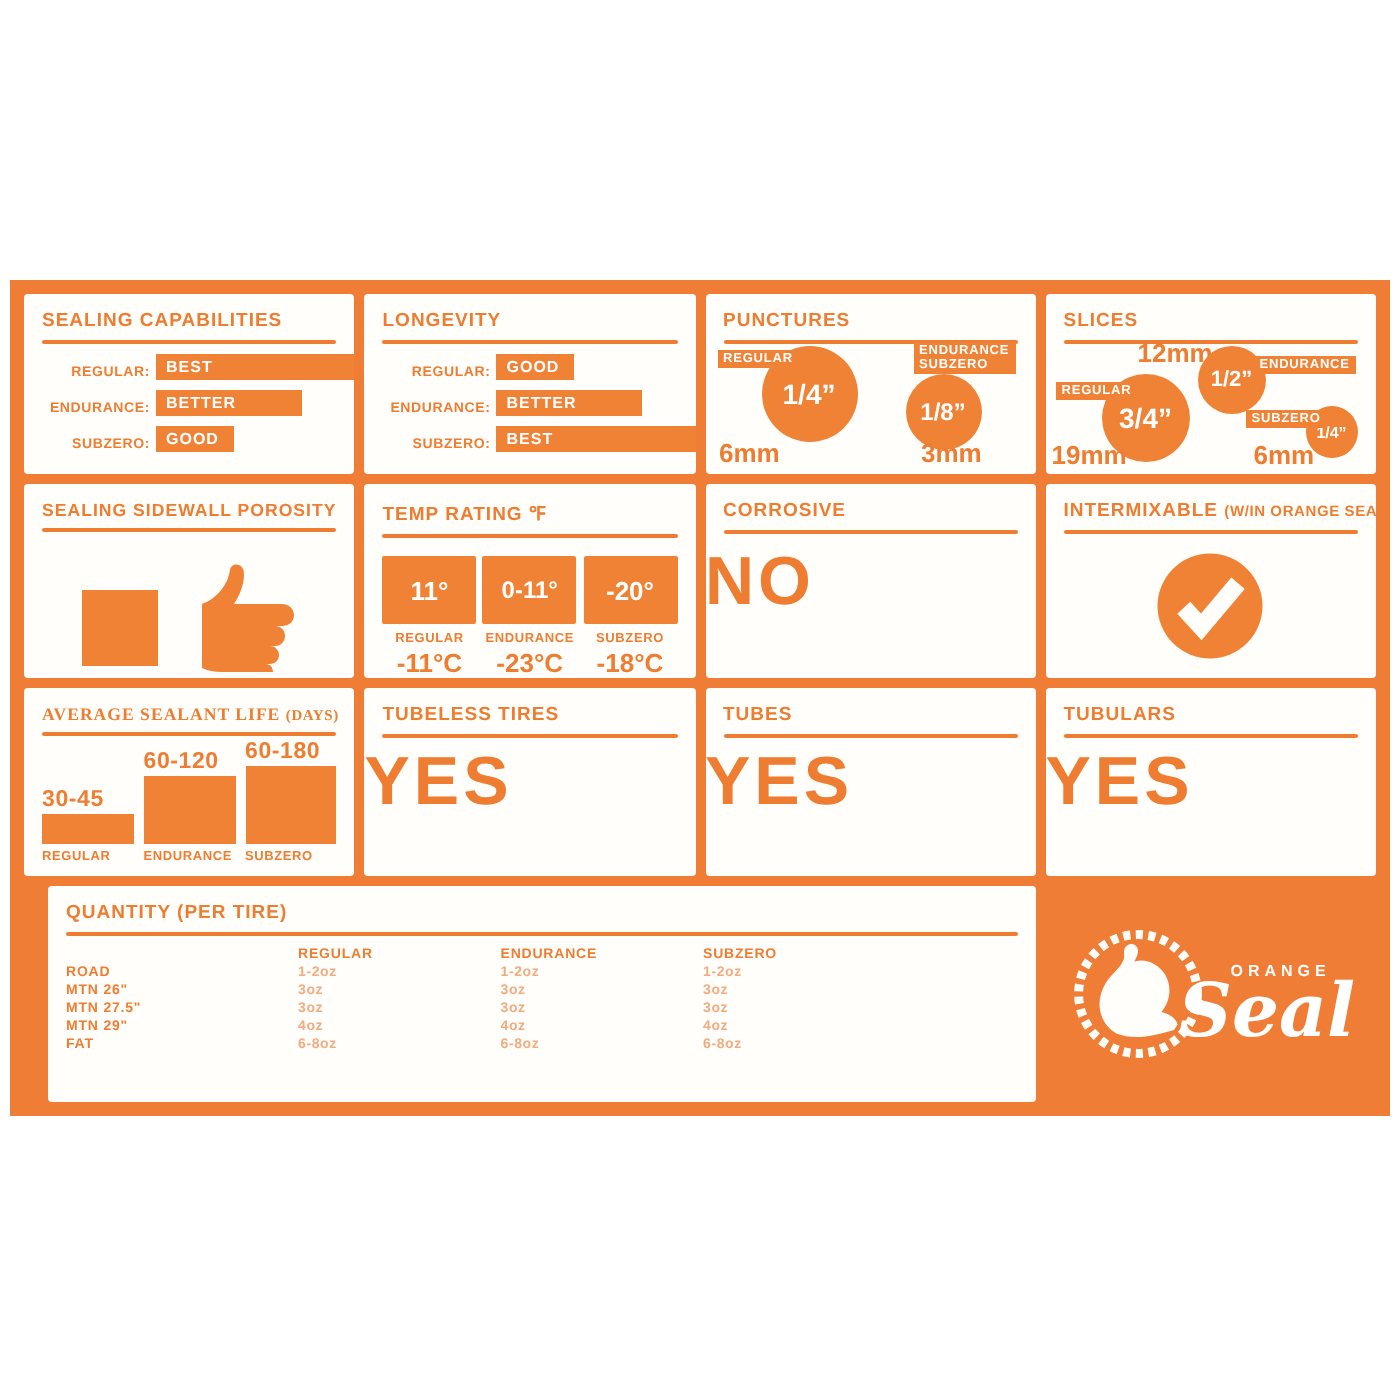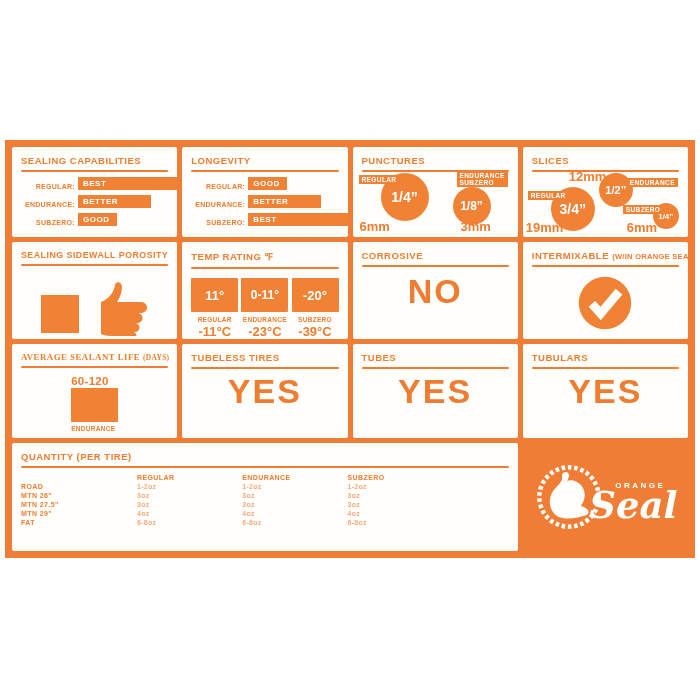--- a/index.html
+++ b/index.html
@@ -29,33 +29,33 @@
   .poro{display:flex;align-items:center;justify-content:center;gap:8px;margin-top:12px;}
   .poro-square{width:38px;height:38px;background:#F08236;margin-top:14px;}
   
   .temp-row{display:flex;justify-content:space-between;margin-top:9px;}
   .temp-col{width:47px;text-align:center;}
   .temp-box{height:34px;background:#F08236;color:#fff;font-size:13px;font-weight:bold;
     display:flex;align-items:center;justify-content:center;border-radius:1px;}
   .temp-name{font-size:6.5px;font-weight:bold;margin-top:4px;letter-spacing:.3px;}
   .temp-c{font-size:13px;font-weight:bold;margin-top:1px;}
   
-  .bigword{position:absolute;left:0;right:0;top:46%;text-align:center;font-size:34px;
+  .bigword{position:absolute;left:0;right:0;top:46%;font-size:34px;
     font-weight:bold;letter-spacing:2px;transform:translateY(-38%);}
   
   .check-wrap{display:flex;justify-content:center;margin-top:8px;}
   
   .life-row{display:flex;align-items:flex-end;justify-content:center;gap:5px;margin-top:2px;height:62px;}
   .life-col{width:47px;display:flex;flex-direction:column;justify-content:flex-end;height:100%;}
   .life-val{font-size:11.5px;font-weight:bold;letter-spacing:.3px;margin-bottom:1px;white-space:nowrap;}
   .life-bar{background:#F08236;width:100%;}
   .lb-0{height:15px}.lb-1{height:34px}.lb-2{height:42px}
   .life-name{font-size:6.5px;font-weight:bold;margin-top:3px;letter-spacing:.3px;}
   
-  .qty-panel{grid-column:1 / span 3;}
+  .qty-panel{grid-column:1 / span 3;margin-left:12px;}
   .qty-table{display:grid;grid-template-columns:112px 1fr 1fr 1fr;margin-top:6px;
     row-gap:2px;column-gap:4px;padding-right:60px;}
   .qty-h{font-size:7px;font-weight:bold;letter-spacing:.4px;}
   .qty-label{font-size:7px;font-weight:bold;letter-spacing:.4px;}
   .qty-val{font-size:7px;font-weight:bold;color:#F2AC80;letter-spacing:.3px;}
   
   .logo-cell{grid-column:4;display:flex;align-items:center;justify-content:center;color:#fff;}
   .logo-text{margin-left:-16px;margin-top:6px;}
   .logo-top{font-size:8px;font-weight:bold;letter-spacing:2.5px;margin-left:26px;}
   .logo-script{font-family:"DejaVu Serif",serif;font-style:italic;font-weight:bold;
@@ -149,21 +149,21 @@
         <div class="temp-c">-11°C</div>
       </div>
       <div class="temp-col">
         <div class="temp-box" style="font-size:12px;">0-11°</div>
         <div class="temp-name">ENDURANCE</div>
         <div class="temp-c">-23°C</div>
       </div>
       <div class="temp-col">
         <div class="temp-box">-20°</div>
         <div class="temp-name">SUBZERO</div>
-        <div class="temp-c">-39°C</div>
+        <div class="temp-c">-18°C</div>
       </div>
     </div>
   </div>
 
   <div class="panel">
     <div class="ptitle">CORROSIVE</div>
     <div class="rule"></div>
     <div class="bigword">NO</div>
   </div>
 
@@ -176,23 +176,33 @@
         <path d="M17 33 l10 11 l21 -25" stroke="#FFFEFB" stroke-width="10" fill="none" stroke-linecap="butt"></path>
       </svg>
     </div>
   </div>
 
   <div class="panel">
     <div class="ptitle" style="font-size:8.8px;font-family:Liberation Serif, serif;"><span>AVERAGE SEALANT LIFE</span> <span class="pnote">(DAYS)</span></div>
     <div class="rule"></div>
     <div class="life-row">
       <div class="life-col">
+        <div class="life-val">30-45</div>
+        <div class="life-bar lb-0"></div>
+        <div class="life-name">REGULAR</div>
+      </div>
+      <div class="life-col">
         <div class="life-val">60-120</div>
         <div class="life-bar lb-1"></div>
         <div class="life-name">ENDURANCE</div>
+      </div>
+      <div class="life-col">
+        <div class="life-val">60-180</div>
+        <div class="life-bar lb-2"></div>
+        <div class="life-name">SUBZERO</div>
       </div>
     </div>
   </div>
 
   <div class="panel">
     <div class="ptitle">TUBELESS TIRES</div>
     <div class="rule"></div>
     <div class="bigword">YES</div>
   </div>
 

